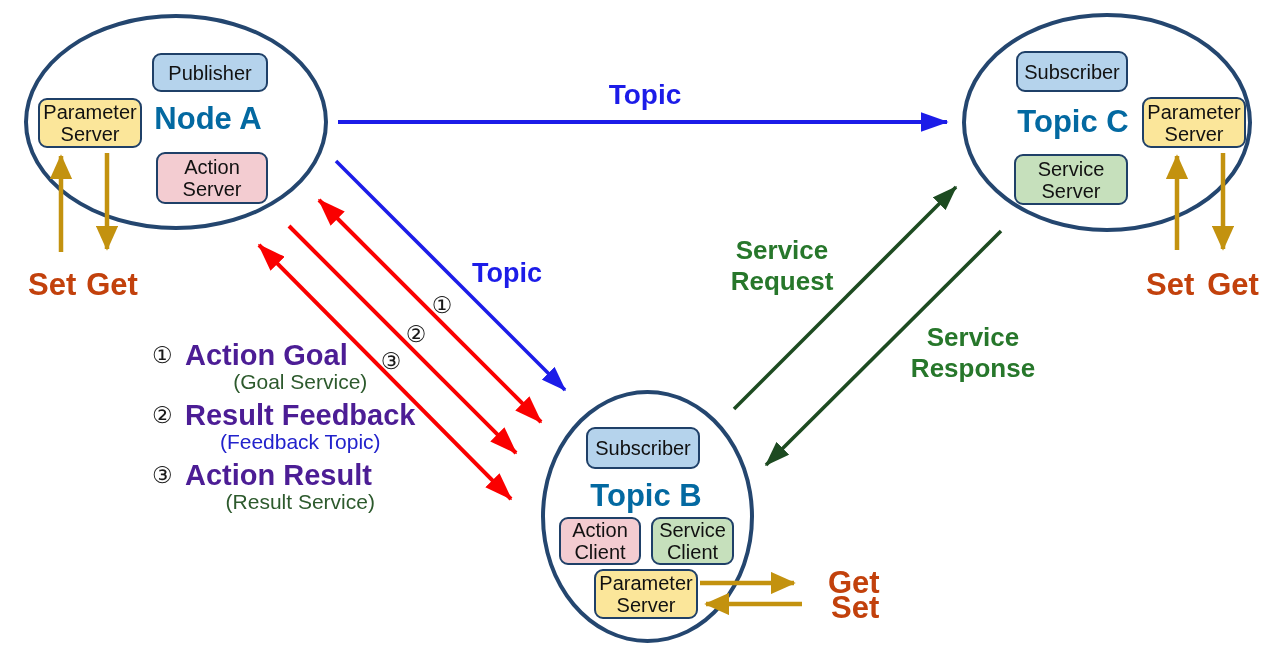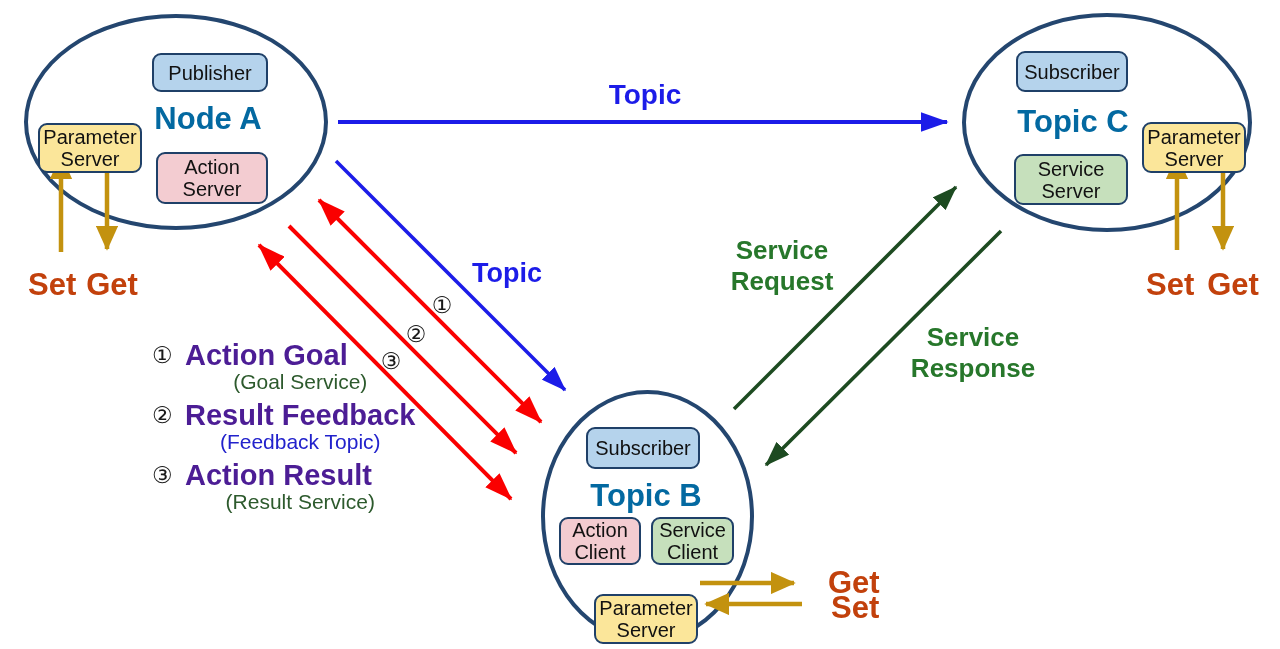--- a/index.html
+++ b/index.html
@@ -12,21 +12,21 @@
     background:#ffffff;box-sizing:border-box;z-index:1;
   }
   .arrows{position:absolute;left:0;top:0;z-index:2;}
   .box{
     position:absolute;border:2.5px solid #1F4068;border-radius:9px;
     box-sizing:border-box;display:flex;align-items:center;justify-content:center;
     text-align:center;font-size:20px;line-height:22px;color:#111;
     white-space:pre-line;z-index:3;
   }
   .box-blue{background:#B5D3EC;}
-  .box-yellow{background:#FBE69A;margin-top:25px;}
+  .box-yellow{background:#FBE69A;}
   .box-pink{background:#F3CCD1;}
   .box-green{background:#C6E0BC;}
   .node-title{
     position:absolute;transform:translate(-50%,-50%);font-size:31px;
     font-weight:bold;color:#0369a1;z-index:3;white-space:nowrap;
   }
   .lbl{position:absolute;z-index:3;white-space:pre-line;}
   .lbl-center{transform:translate(-50%,-50%);text-align:center;}
   .topic-lbl{color:#1C1CE8;font-weight:bold;font-size:28px;}
   .service-lbl{color:#27772B;font-weight:bold;font-size:26px;line-height:31px;}

